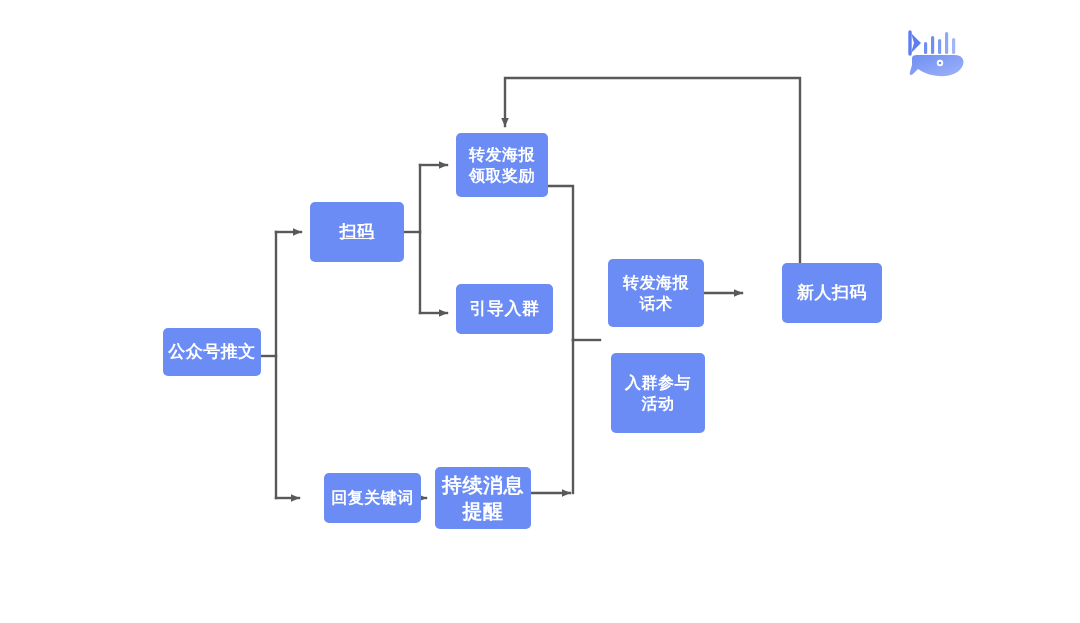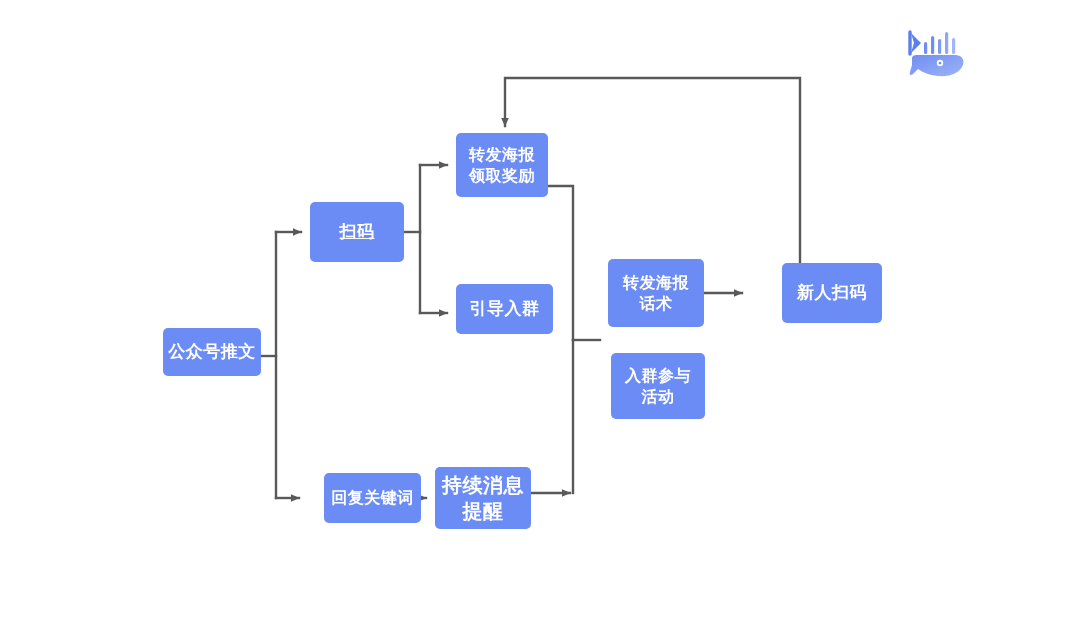--- a/index.html
+++ b/index.html
@@ -128,21 +128,21 @@
   <div class="node" style="left:310px;top:202px;width:94px;height:60px;text-decoration:underline;">扫码</div>
 
   <div class="node" style="left:456px;top:133px;width:92px;height:64px;font-size:16px;">转发海报
 领取奖励</div>
 
   <div class="node" style="left:456px;top:284px;width:97px;height:50px;">引导入群</div>
 
   <div class="node" style="left:608px;top:259px;width:96px;height:68px;font-size:16px;">转发海报
 话术</div>
 
-  <div class="node" style="left:611px;top:353px;width:94px;height:66px;font-size:16px;">入群参与
+  <div class="node" style="left:611px;top:353px;width:94px;height:80px;font-size:16px;">入群参与
 活动</div>
 
   <div class="node" style="left:750px;top:263px;width:100px;height:60px;margin-left:32px;">新人扫码</div>
 
   <div class="node" style="left:324px;top:473px;width:97px;height:50px;font-size:16px;">回复关键词</div>
 
   <div class="node" style="left:435px;top:467px;width:96px;height:62px;font-size:20px;">持续消息
 提醒</div>
 
   <div id="logo">

